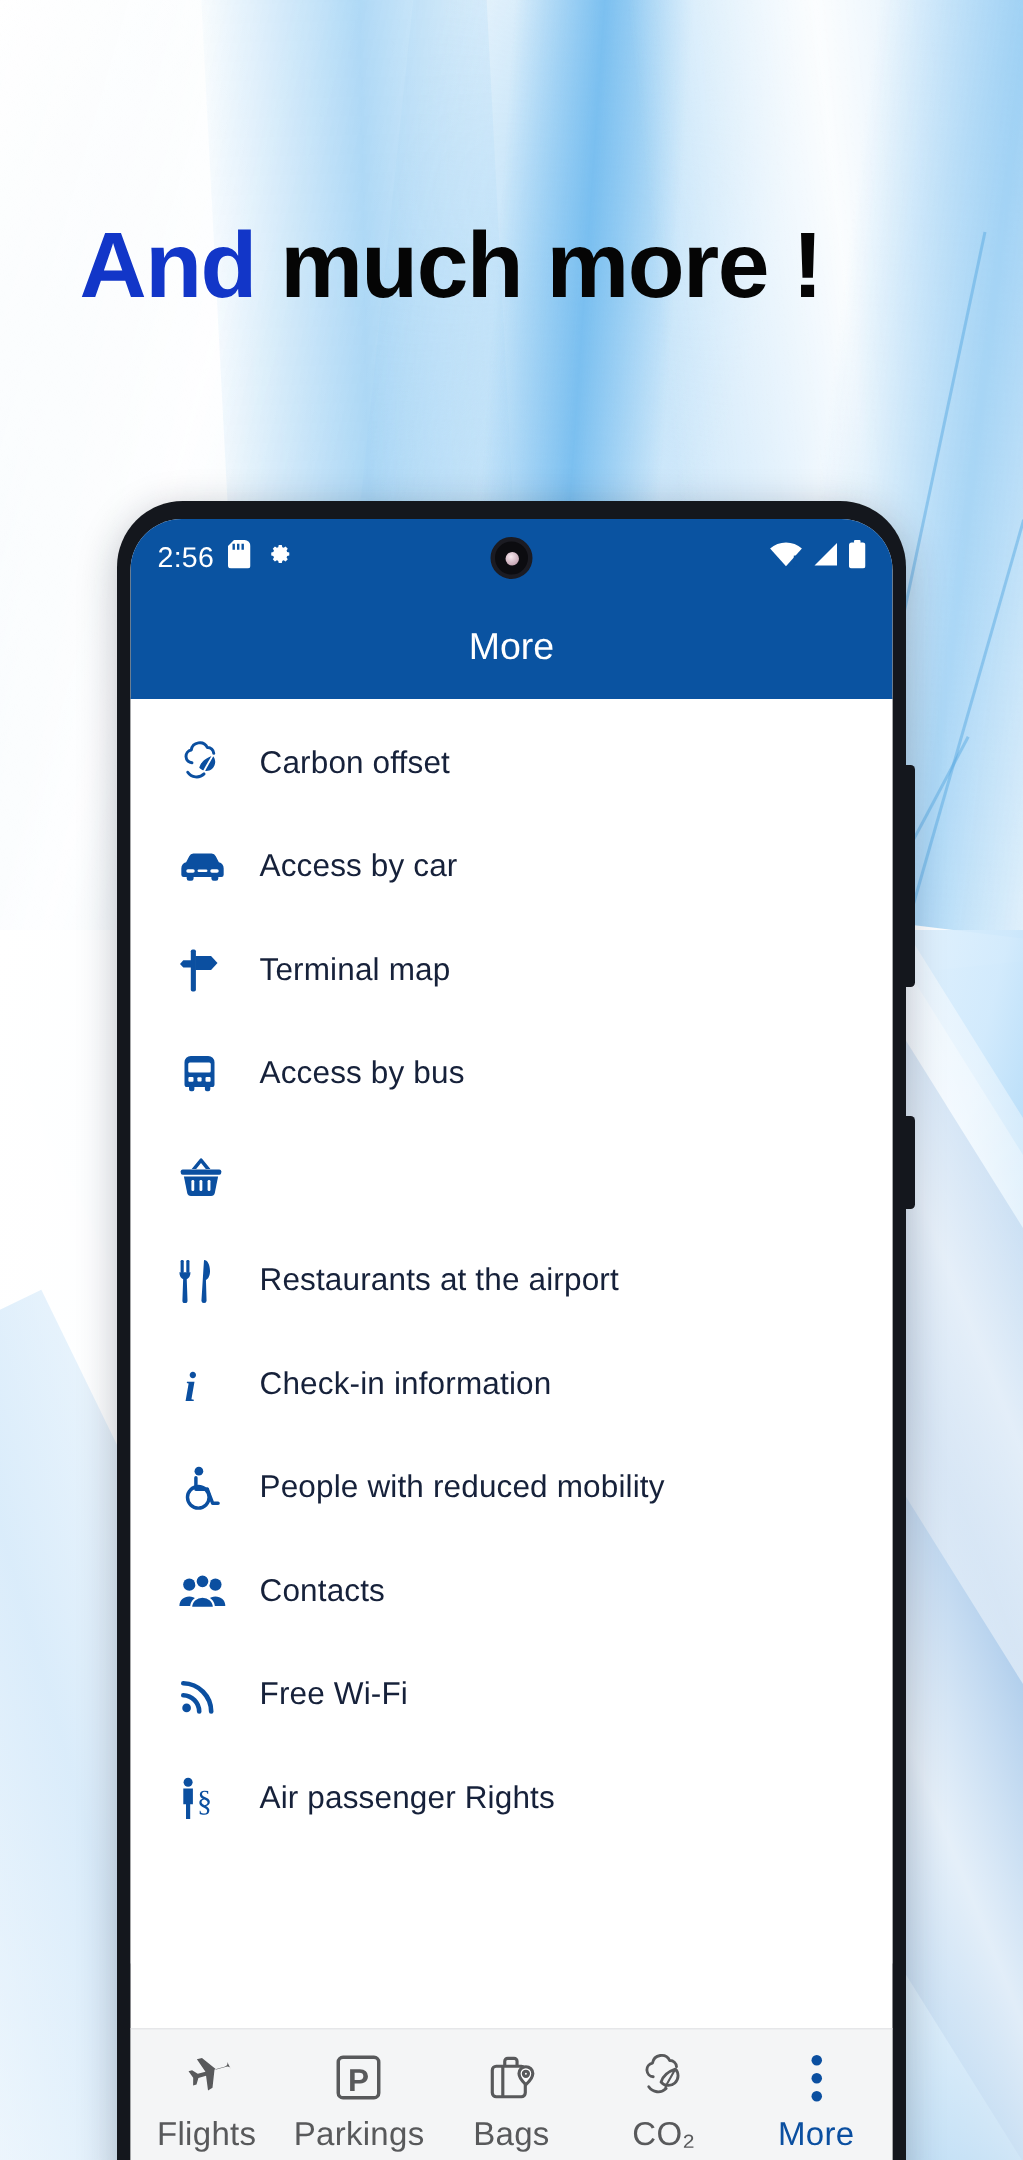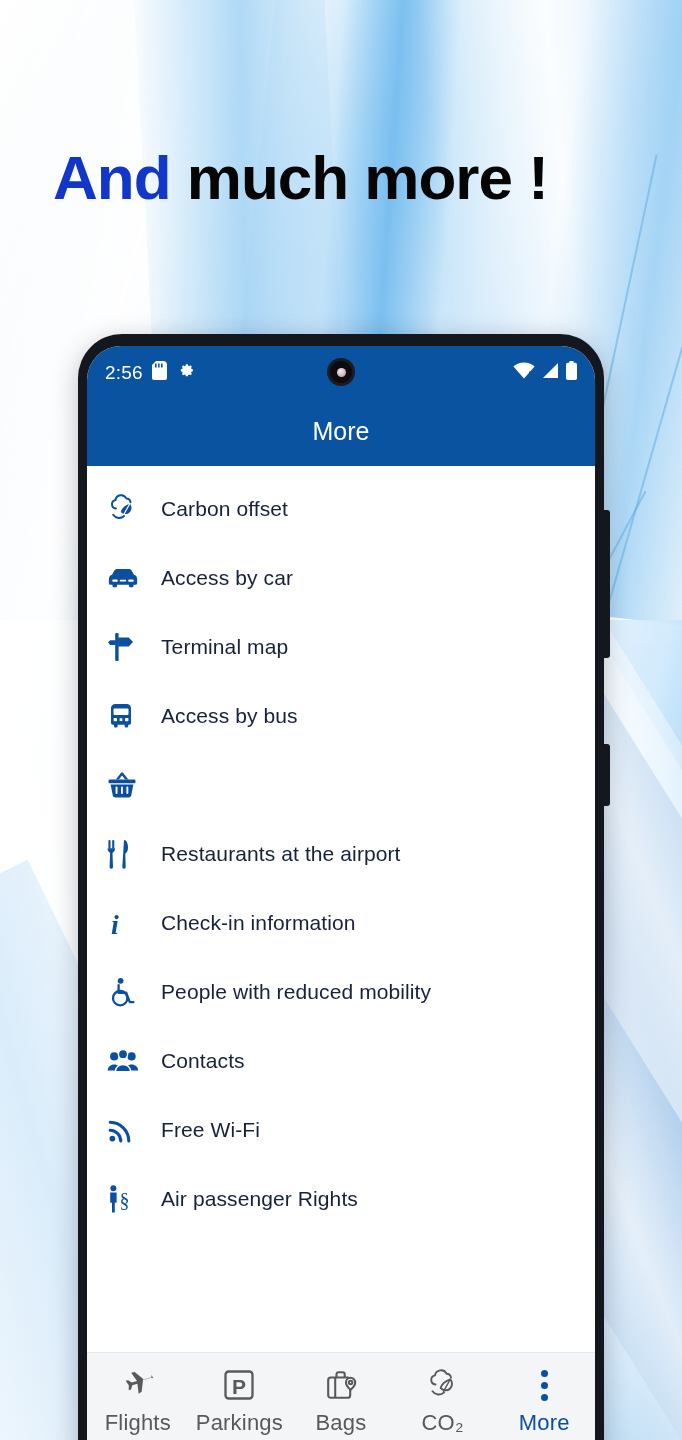--- a/index.html
+++ b/index.html
@@ -117,21 +117,21 @@
   
   .appbar {
     height:68px; background:#0A53A1; color:#fff;
     display:flex; align-items:center; justify-content:center;
     font-size:25px; border-bottom:1px solid #0A53A1;
   }
 
   
   .list { background:#fff; padding-top:8px; height:843px; }
   .row {
-    display:flex; align-items:center; height:69px; padding-left:20px;
+    display:flex; align-items:center; height:69px; padding-left:32px;
   }
   .row .ic {
     width:44px; min-width:44px; display:flex; align-items:center; justify-content:flex-start;
     color:#0B4FA0;
   }
   .row .lbl { font-size:21px; color:#16213a; padding-left:10px; letter-spacing:.1px; }
 
   
   .bottomnav {
     position:absolute; left:0; right:0; bottom:0; height:108px;

